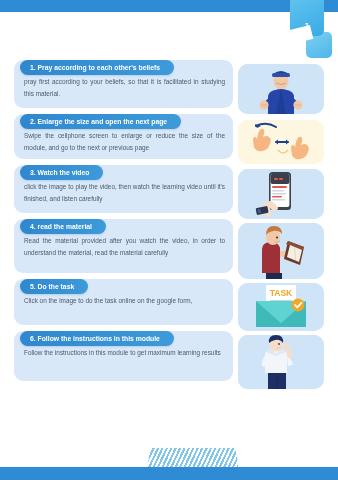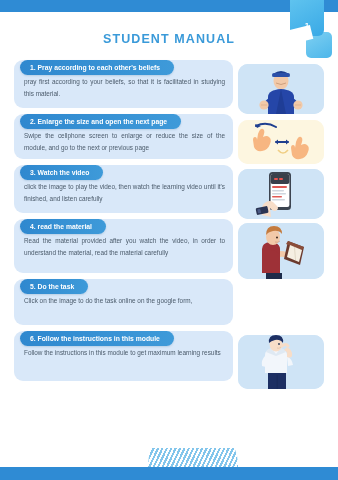--- a/index.html
+++ b/index.html
@@ -107,21 +107,20 @@
   <div class="top-bar"></div>
 
   <div class="badge-wrap">
     <div class="badge-sub"></div>
     <div class="badge-main">
       <span>1</span>
     </div>
     <div class="badge-notch"></div>
   </div>
 
-  <div class="title">STUDENT MANUAL</div>
 
   <div class="cards">
 
     <div class="card c1">
       <div class="pill">1. Pray according to each other's beliefs</div>
       <div class="card-body">
         <p>pray first according to your beliefs, so that it is facilitated in studying this material.</p>
       </div>
       <div class="illus">
         <svg viewBox="0 0 86 50" xmlns="http://www.w3.org/2000/svg">
@@ -213,20 +212,35 @@
           <path d="M56.5 24 L57.5 37" stroke="#d9d0bc" stroke-width=".8"></path>
         </svg>
       </div>
     </div>
 
     <div class="card c5">
       <div class="pill">5. Do the task</div>
       <div class="card-body">
         <p>Click on the image to do the task online on the google form,</p>
       </div>
+      <div class="illus">
+        <svg viewBox="0 0 86 48" xmlns="http://www.w3.org/2000/svg">
+          <rect width="86" height="48" fill="#cfe4f6"></rect>
+          <rect x="28" y="2" width="30" height="30" fill="#ffffff"></rect>
+          <text x="43" y="13" font-family="Liberation Sans, sans-serif" font-size="8.5" font-weight="bold" fill="#f0a828" text-anchor="middle">TASK</text>
+          <rect x="32" y="17" width="22" height="1.6" rx=".8" fill="#c9d2dc"></rect>
+          <rect x="32" y="21" width="22" height="1.6" rx=".8" fill="#c9d2dc"></rect>
+          <rect x="32" y="25" width="16" height="1.6" rx=".8" fill="#c9d2dc"></rect>
+          <path d="M18 18 L43 18 L68 18 L68 44 L18 44 Z" fill="#4cc6c6"></path>
+          <path d="M18 18 L43 40 L68 18 L68 44 L18 44 Z" fill="#3fb9ba"></path>
+          <path d="M18 18 L43 40 L68 18 Z" fill="#5fd3d2"></path>
+          <circle cx="60" cy="22" r="6.5" fill="#f0a828"></circle>
+          <path d="M57 22 l2.2 2.4 l4.2 -4.6" stroke="#ffffff" stroke-width="1.8" fill="none" stroke-linecap="round" stroke-linejoin="round"></path>
+        </svg>
+      </div>
     </div>
 
     <div class="card c6">
       <div class="pill">6. Follow the instructions in this module</div>
       <div class="card-body">
         <p>Follow the instructions in this module to get maximum learning results</p>
       </div>
       <div class="illus">
         <svg viewBox="0 0 86 54" xmlns="http://www.w3.org/2000/svg">
           <rect width="86" height="54" fill="#cfe4f6"></rect>

